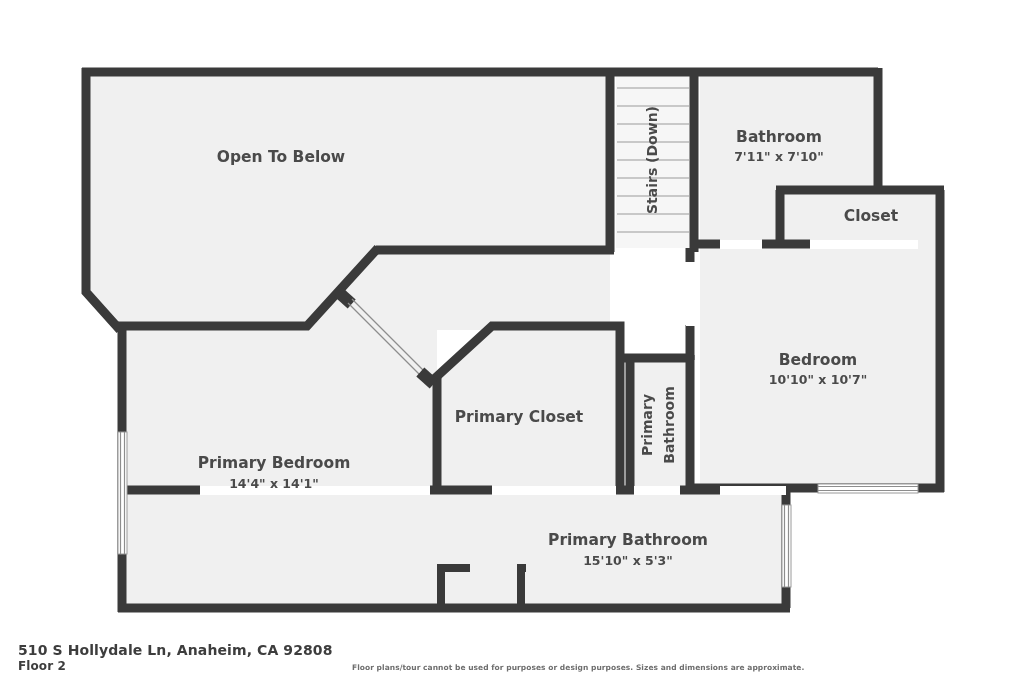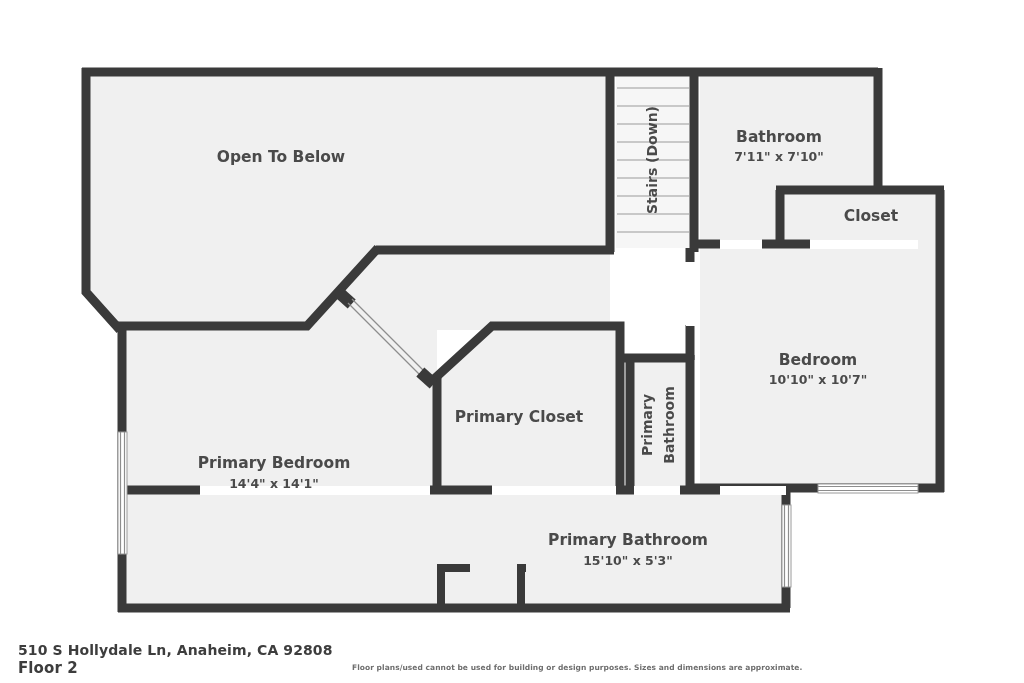--- a/index.html
+++ b/index.html
@@ -101,21 +101,21 @@
     top: 642px;
     font-size: 14px;
     font-weight: bold;
     color: #3d3d3d;
     letter-spacing: 0.1px;
   }
   .footer-floor {
     position: absolute;
     left: 18px;
     top: 659px;
-    font-size: 15px;
+    font-size: 12px;
     font-weight: bold;
     color: #3d3d3d;
     letter-spacing: 0.1px;
   }
   .footer-disclaimer {
     position: absolute;
     left: 352px;
     top: 663px;
     font-size: 7.5px;
     font-weight: bold;
@@ -280,13 +280,13 @@
       <text class="rm-label" x="628" y="540">Primary Bathroom</text>
       <text class="rm-dims" x="628" y="561">15'10" x 5'3"</text>
     </g>
   </svg>
 </div>
 
 <div class="footer-address">510 S Hollydale Ln, Anaheim, CA 92808</div>
 
 <div class="footer-floor">Floor 2</div>
 
-<div class="footer-disclaimer">Floor plans/used cannot be used for building or design purposes. Sizes and dimensions are approximate.</div>
+<div class="footer-disclaimer">Floor plans/tour cannot be used for purposes or design purposes. Sizes and dimensions are approximate.</div>
 
 </body></html>

